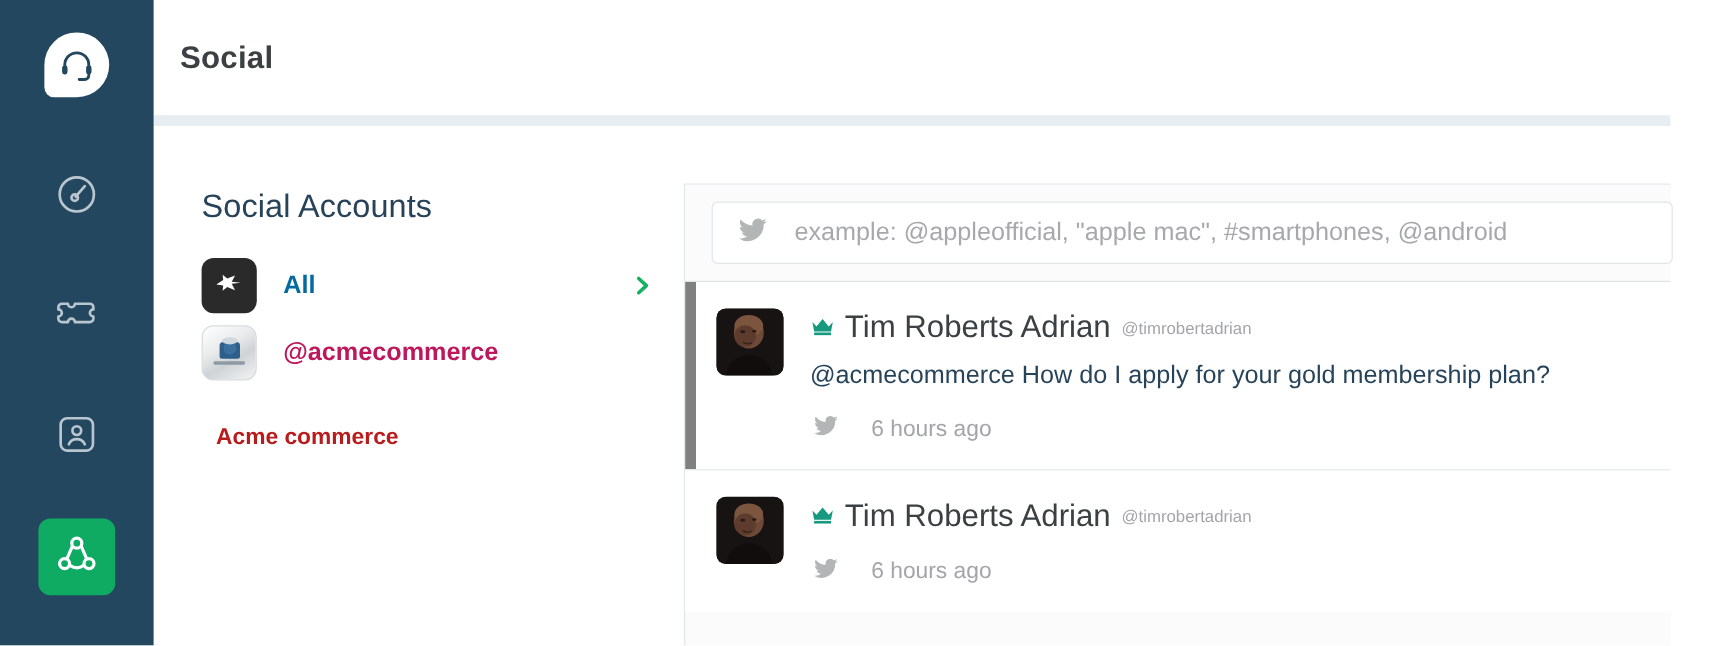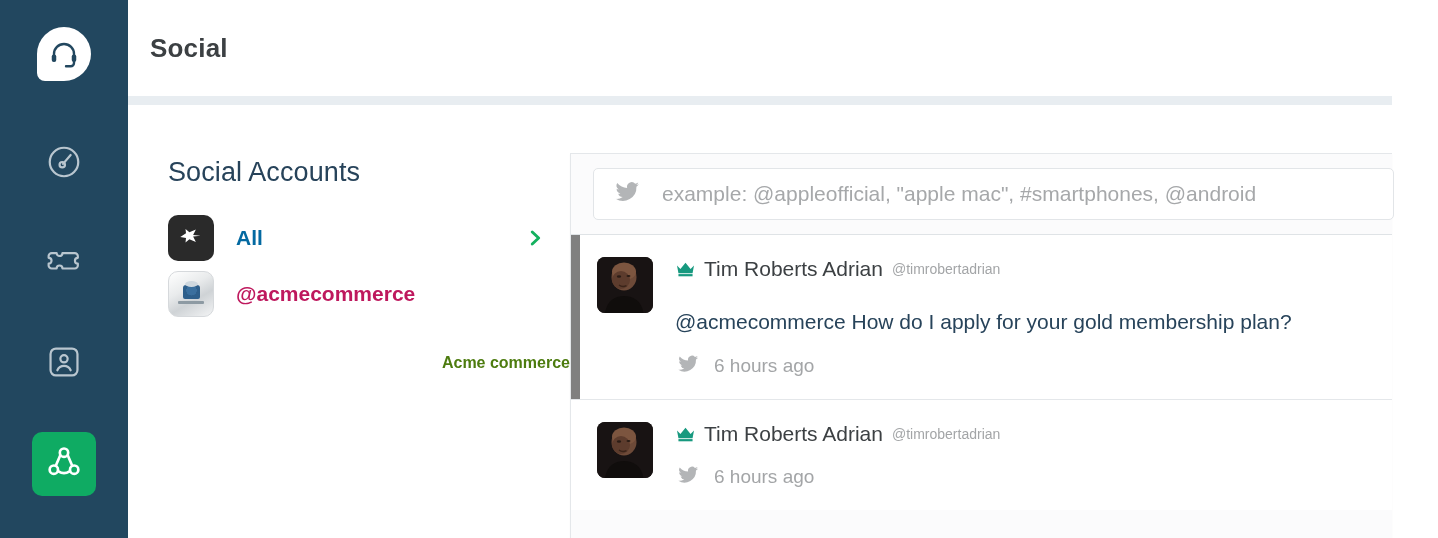--- a/index.html
+++ b/index.html
@@ -104,21 +104,21 @@
     background: #8d9aa3; border-radius: 1px;
   }
   .acct-label { margin-left: 22px; font-size: 21px; font-weight: 600; }
   .acct-label.green { color: #0369a1; }
   .acct-label.navy  { color: #be185d; }
   .acct-chev { margin-left: auto; color: #14b15f; display:flex; align-items:center; }
 
   .streams-head { margin-top: 52px; }
   .stream-row {
     margin-top: 32px; padding-left: 12px;
-    font-size: 16px; font-weight: 700; color: #4d7c0f; text-align: right;
+    font-size: 19px; font-weight: 700; color: #b91c1c;
   }
 
   
   .feed-col {
     flex: 1; min-width: 0;
     padding-top: 48px;
     display: flex; flex-direction: column;
   }
   .feed-card {
     border: 1px solid #e4e7ea;
@@ -159,27 +159,27 @@
 
   .tw-av {
     width: 56px; height: 56px; min-width: 56px;
     border-radius: 8px; overflow: hidden;
     background: #1b1614;
     position: relative;
   }
   .tw-body { margin-left: 22px; min-width: 0; flex: 1; }
   .tw-head { display: flex; align-items: center; }
   .crown { margin-right: 8px; display: flex; align-items: center; }
-  .tw-name { font-size: 21px; color: #3c4043; font-weight: 400; white-space: nowrap; }
+  .tw-name { font-size: 26px; color: #3c4043; font-weight: 400; white-space: nowrap; }
   .tw-handle { font-size: 14px; color: #a3a5a7; margin-left: 9px; white-space: nowrap; }
   .tw-text {
-    margin-top: 28px; font-size: 21px; color: #27435a; line-height: 1.25;
+    margin-top: 12px; font-size: 21px; color: #27435a; line-height: 1.25;
     white-space: nowrap;
   }
-  .tw-meta { margin-top: 18px; display: flex; align-items: center; }
+  .tw-meta { margin-top: 18px; display: flex; align-items: center; gap: 12px; }
   .tw-time { margin-left: 13px; font-size: 19px; color: #a3a5a7; }
 </style>
 </head>
 <body>
 
 <div class="app">
 
   <nav class="rail">
 
     <div class="rail-logo">

